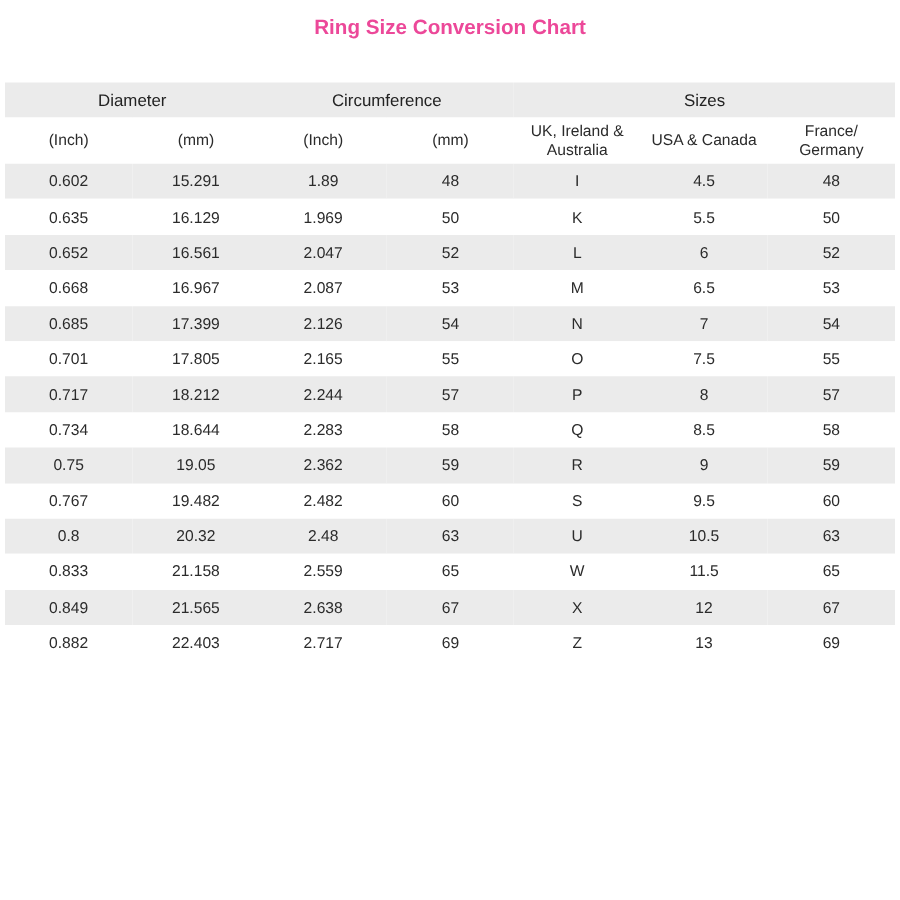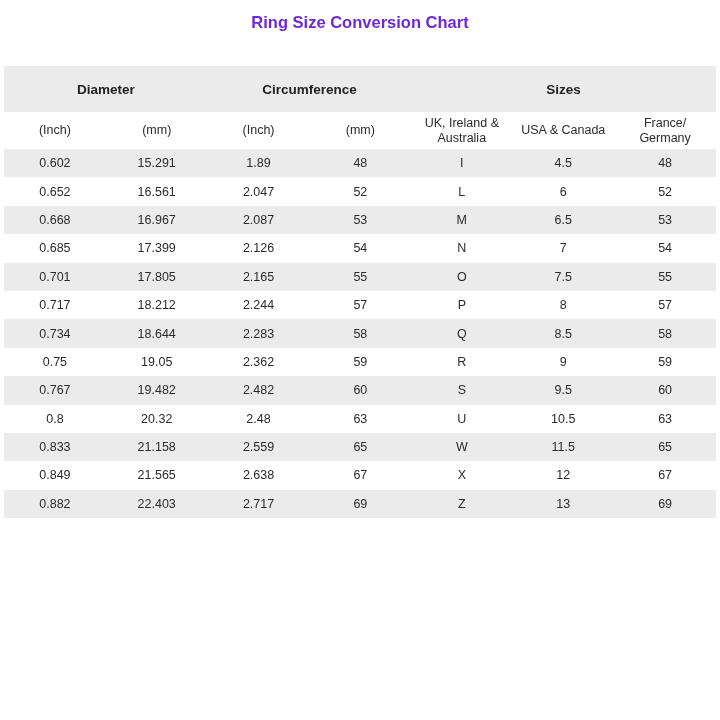--- a/index.html
+++ b/index.html
@@ -20,39 +20,39 @@
     color: var(--text);
     overflow: hidden;
   }
   .page-title {
     margin: 0;
     padding-top: 13px;
     font-size: 16.5px;
     line-height: 18px;
     font-weight: bold;
     text-align: center;
-    color: #6d28d9;
+    color: #ec4899;
   }
   table.conversion-table {
     width: 712px;
     margin: 35px 4px 0 4px;
     border-collapse: collapse;
     table-layout: fixed;
   }
   table.conversion-table th,
   table.conversion-table td {
     padding: 0 4px;
     text-align: center;
     vertical-align: middle;
     font-weight: normal;
   }
   tr.group-row th {
     background: var(--stripe);
-    height: 46px;
-    font-weight: bold;
+    height: 28px;
+    font-weight: normal;
     font-size: 13.5px;
     color: #222;
     margin-left: 20px;
   }
   tr.sub-row th {
     background: var(--bg);
     height: 37px;
     font-size: 12.5px;
     line-height: 14.5px;
     color: #2b2b2b;
@@ -101,20 +101,29 @@
         <tr>
           <td>0.602</td>
           <td>15.291</td>
           <td>1.89</td>
           <td>48</td>
           <td>I</td>
           <td>4.5</td>
           <td>48</td>
         </tr>
         <tr>
+          <td>0.635</td>
+          <td>16.129</td>
+          <td>1.969</td>
+          <td>50</td>
+          <td>K</td>
+          <td>5.5</td>
+          <td>50</td>
+        </tr>
+        <tr>
           <td>0.652</td>
           <td>16.561</td>
           <td>2.047</td>
           <td>52</td>
           <td>L</td>
           <td>6</td>
           <td>52</td>
         </tr>
         <tr>
           <td>0.668</td>

